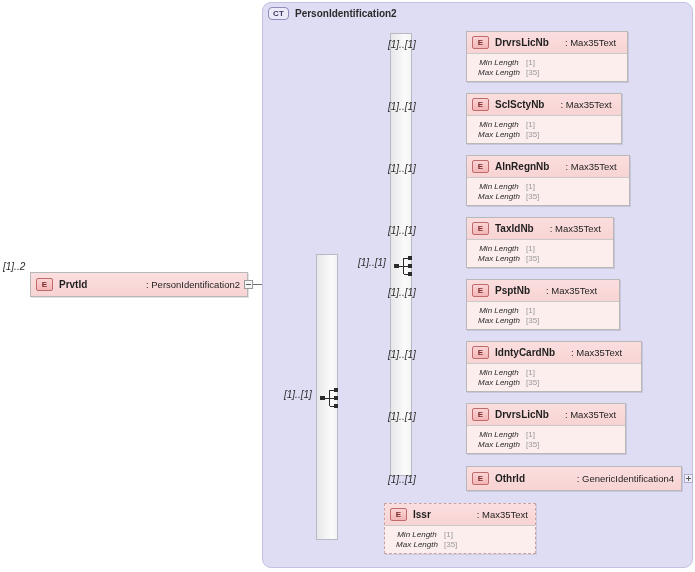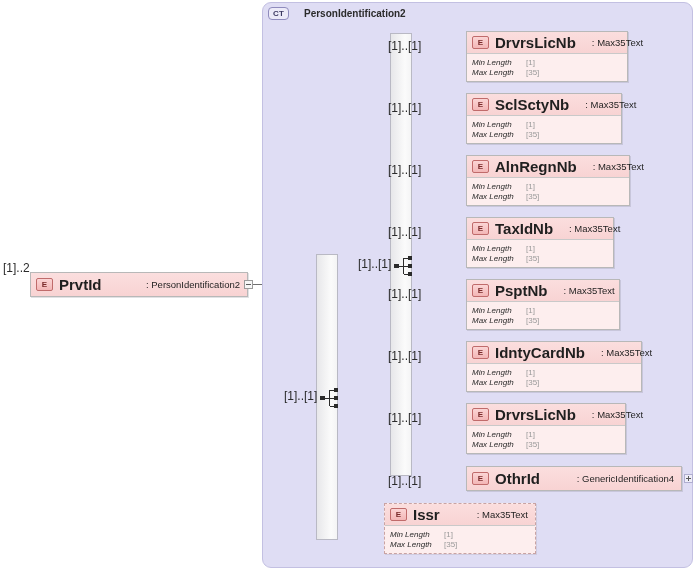--- a/index.html
+++ b/index.html
@@ -44,21 +44,21 @@
     border-radius: 9px;
     box-sizing: border-box;
   }
   .ct-header {
     position: absolute;
     left: 268px;
     top: 6px;
     height: 15px;
     display: flex;
     align-items: center;
-    gap: 15px;
+    gap: 6px;
   }
   .ct-badge {
     width: 21px;
     height: 13px;
     border: 1px solid #8f8bbd;
     border-radius: 4px;
     background: #eceaf8;
     color: #3b3860;
     font-size: 8px;
     font-weight: bold;
@@ -122,21 +122,21 @@
     background: linear-gradient(to bottom, #fbd5d5 0%, #f3b6b6 100%);
     color: #7a2b2b;
     font-size: 8px;
     font-weight: bold;
     display: flex;
     align-items: center;
     justify-content: center;
     box-sizing: border-box;
   }
   .el-name {
-    font-size: 15px;
+    font-size: 10px;
     font-weight: bold;
     color: #1f1f1f;
     white-space: nowrap;
   }
   .el-type {
     font-size: 9.5px;
     font-weight: normal;
     color: #1f1f1f;
     white-space: nowrap;
     margin-left: auto;
@@ -144,20 +144,21 @@
   }
   .el-type.tight {
     margin-left: 10px;
     padding-right: 0;
   }
 
   
   .facets {
     padding: 4px 12px 3px 5px;
     background: #fdeeee;
+    text-align: center;
   }
   .facet-row {
     display: flex;
     align-items: center;
     height: 10px;
     line-height: 10px;
   }
   .facet-name {
     font-size: 8px;
     font-style: italic;
@@ -168,21 +169,22 @@
   }
   .facet-val {
     font-size: 8px;
     color: #9a9a9a;
     white-space: nowrap;
   }
 
   
   .card {
     position: absolute;
-    font-size: 12px;
+    font-size: 10px;
+    font-style: italic;
     color: #2b2b2b;
     white-space: nowrap;
   }
 
   
   .expander {
     position: absolute;
     width: 9px;
     height: 9px;
     border: 1px solid #9a9a9a;

